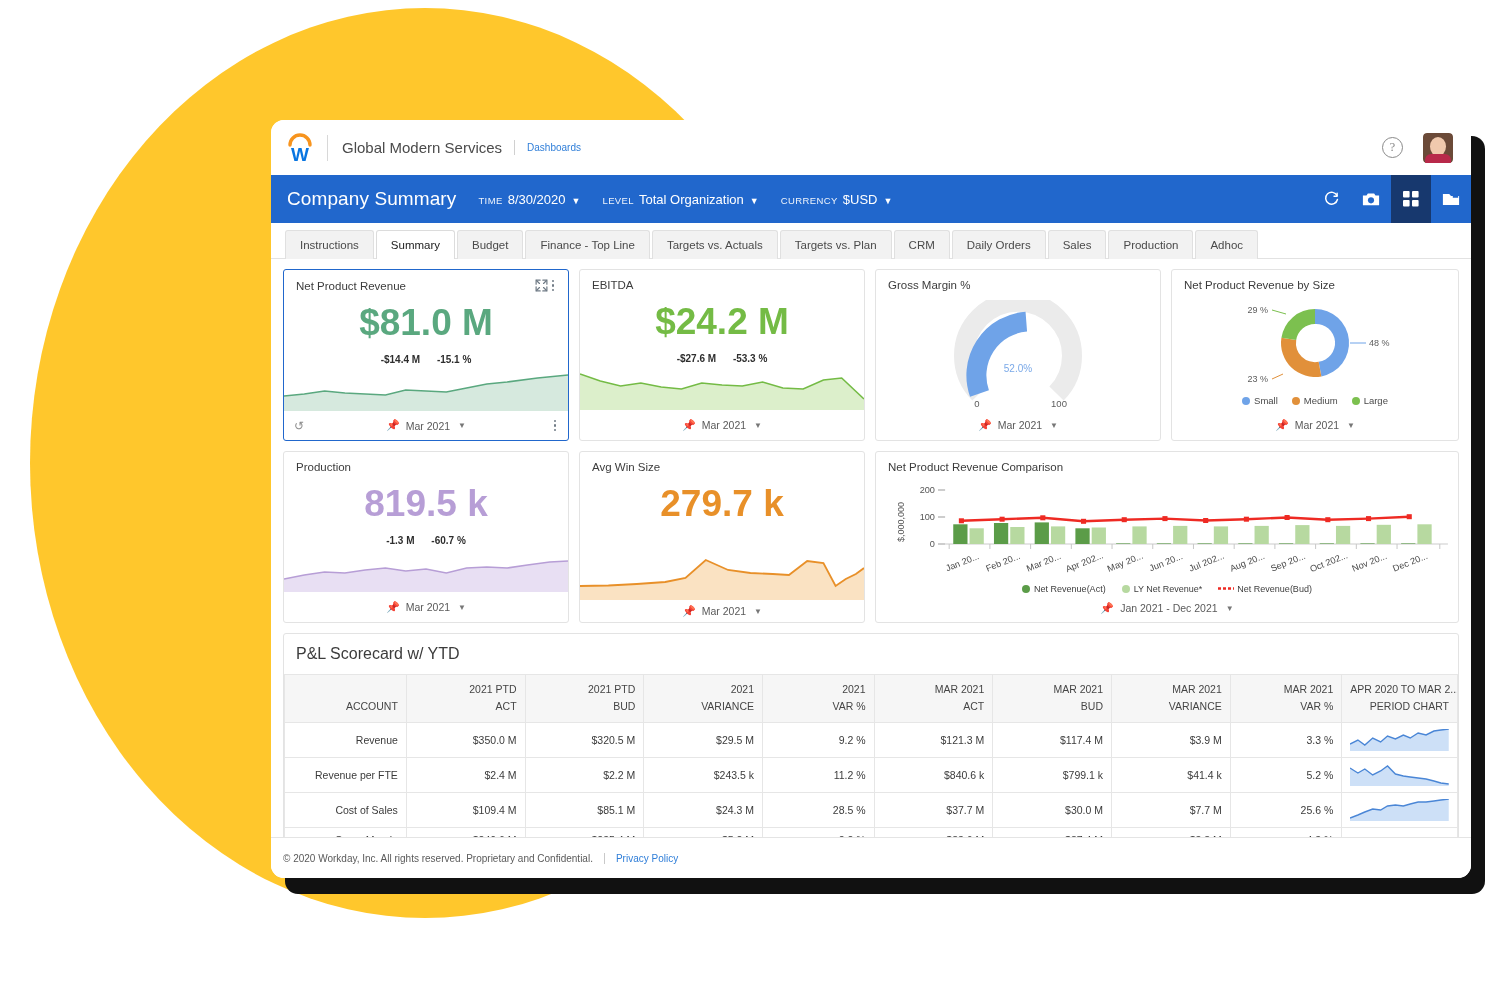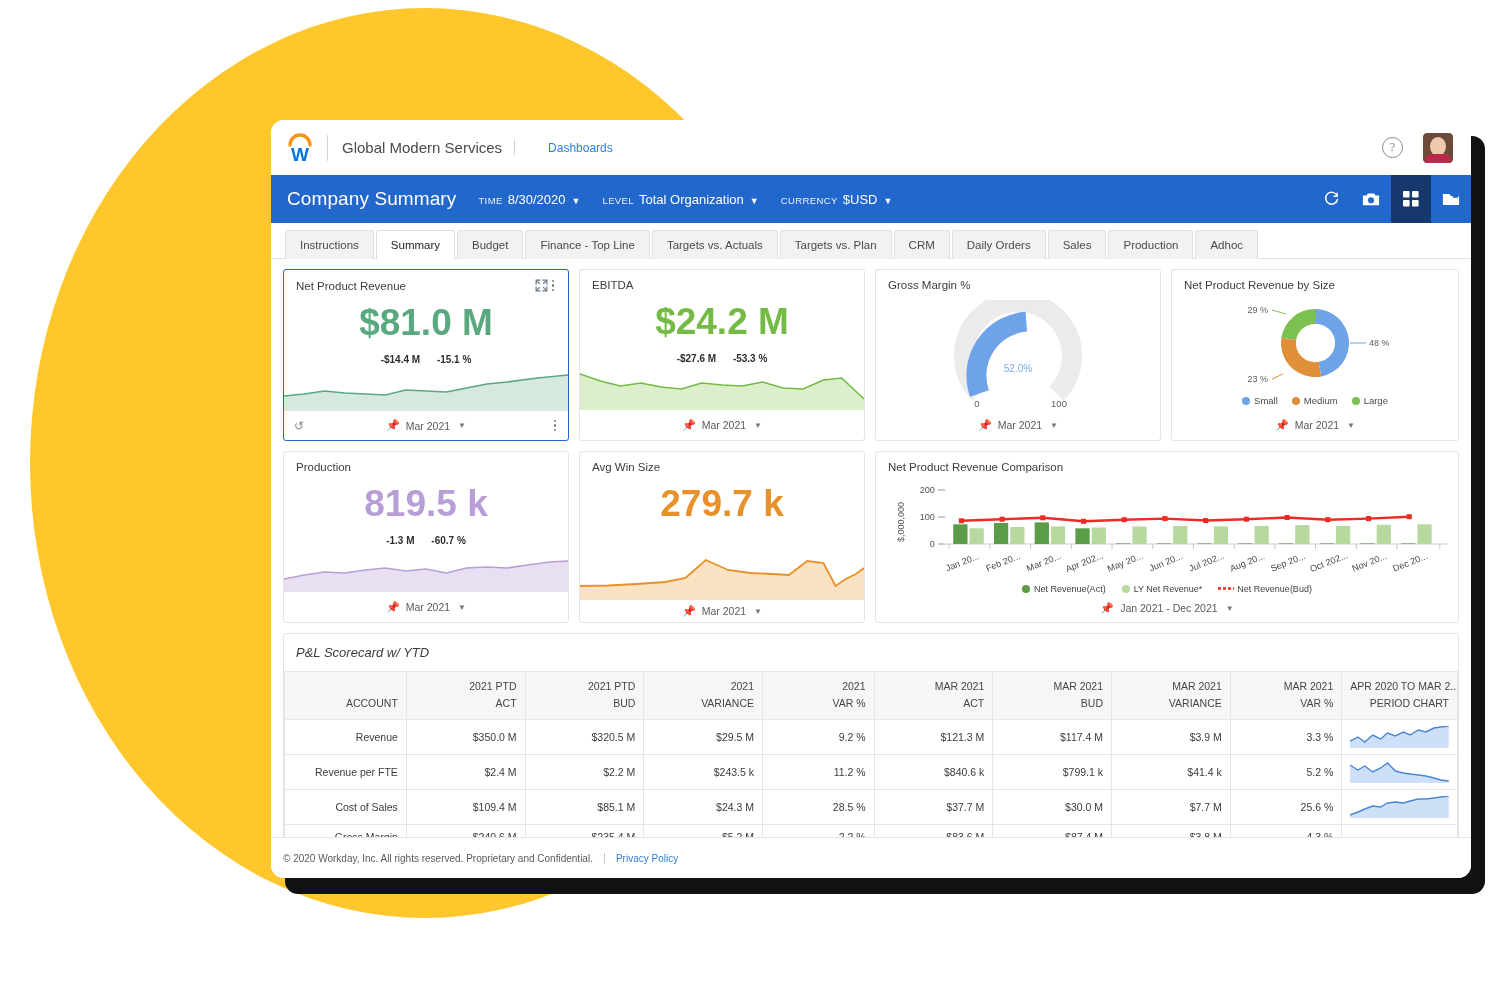--- a/index.html
+++ b/index.html
@@ -39,21 +39,21 @@
     height: 55px;
     display: flex; align-items: center;
     padding: 0 18px 0 14px;
     background: #fff;
     flex: 0 0 auto;
   }
   .wd-logo { width: 30px; height: 32px; position: relative; margin-right: 12px; }
   .wd-divider { width: 1px; height: 26px; background: #d8d8d8; margin-right: 14px; }
   .tenant-name { font-size: 15px; color: #4b4b4b; }
   .crumb-sep { width: 1px; height: 15px; background: #d0d0d0; margin: 0 12px; }
-  .crumb-link { font-size: 12px; color: #2f7ed8; margin-left: 21px; }
+  .crumb-link { font-size: 10px; color: #2f7ed8; }
   .topbar-spacer { flex: 1; }
   .help-icon {
     width: 21px; height: 21px; border-radius: 50%;
     border: 1.4px solid #8a8a8a; color: #8a8a8a;
     font-size: 13px; line-height: 18px; text-align: center;
     margin-right: 20px; font-family: "Liberation Serif", serif;
   }
   .avatar {
     width: 30px; height: 30px; border-radius: 4px;
     overflow: hidden; position: relative;
@@ -148,21 +148,21 @@
   .donut-txt { font-size: 9px; fill: #5c5c5c; }
   .legend { display: flex; justify-content: center; gap: 14px; font-size: 9.5px; color: #4a4a4a; padding-bottom: 4px; }
   .legend .sw { width: 8px; height: 8px; border-radius: 50%; display: inline-block; margin-right: 4px; vertical-align: -1px; }
 
   
   .cmp-wrap { flex: 1; padding: 2px 6px 0 6px; }
   .cmp-legend { display: flex; justify-content: center; gap: 16px; font-size: 9px; color: #3e3e3e; margin-top: 1px; }
 
   
   .scorecard { border: 1px solid #e3e3e3; border-radius: 3px; background: #fff; }
-  .sc-title { font-size: 13px; color: #3c3c3c; padding: 11px 0 11px 12px; font-style: italic; }
+  .sc-title { font-size: 16px; color: #3c3c3c; padding: 11px 0 11px 12px; }
   table.sc { width: 100%; border-collapse: collapse; table-layout: fixed; }
   table.sc th, table.sc td {
     font-size: 10.5px; font-weight: normal; color: #3b3b3b;
     border: 1px solid #e6e6e6; padding: 6px 8px; text-align: right;
     white-space: nowrap; overflow: hidden;
   }
   table.sc th { background: #f6f6f6; color: #454545; }
   th.grp { text-align: center; font-size: 10.5px; letter-spacing: .3px; }
   th.acct, td.acct { text-align: left; }
   th.colhead { vertical-align: bottom; line-height: 1.65; margin-left: 12px; }

